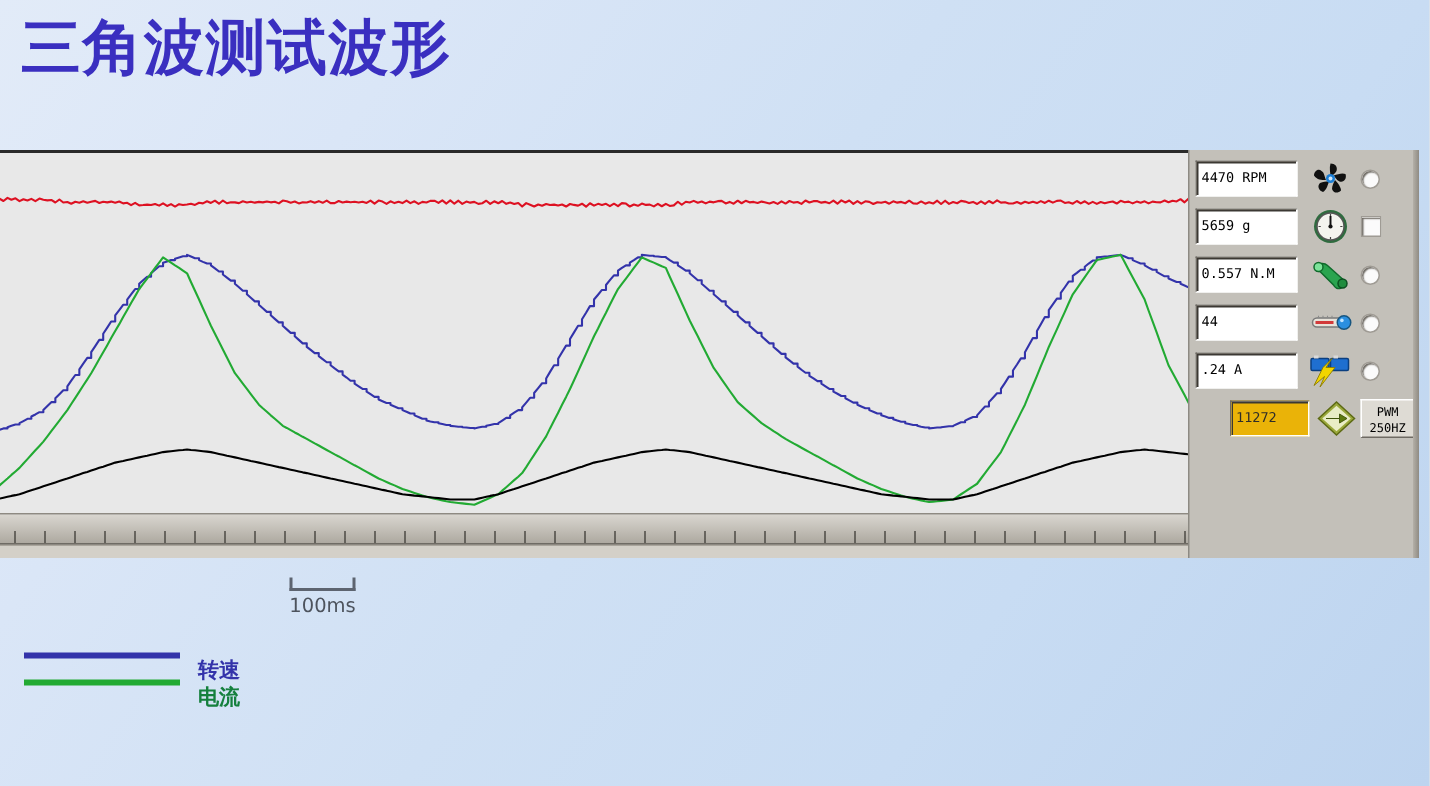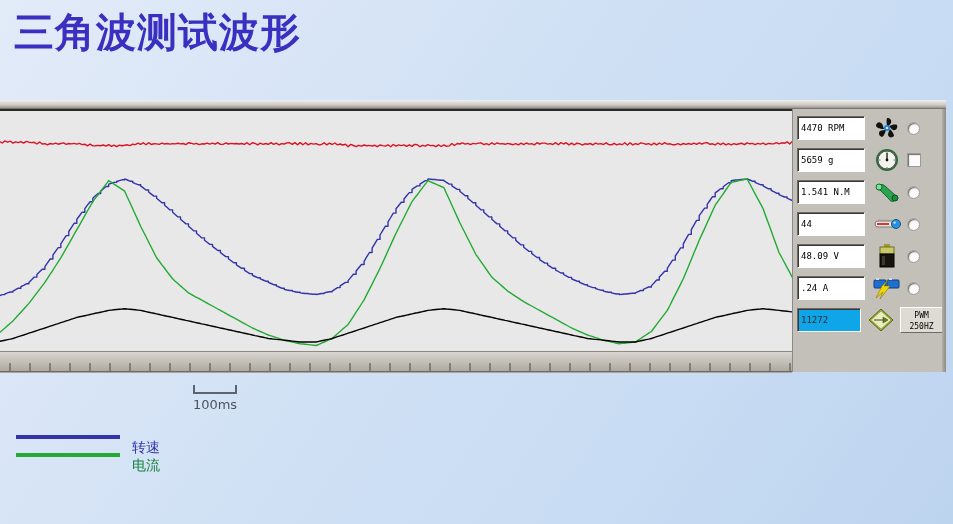--- a/index.html
+++ b/index.html
@@ -12,21 +12,21 @@
   
   #slide-title{
     position:absolute;left:14px;top:10px;
     font-size:40px;line-height:44px;font-weight:bold;
     color:#3a2fc0;letter-spacing:1px;
     font-family:"DejaVu Sans","Liberation Sans",sans-serif;
   }
   
   #app-window{
     position:absolute;left:0;top:100px;width:946px;height:272px;
-    background:#d4d0c8;display:flex;flex-direction:column;
+    background:#d4d0c8;display:flex;flex-direction:row;
   }
   #app-topstrip{height:8px;background:linear-gradient(#f1f0ee,#cfcbc4 60%,#9b968d);border-bottom:1px solid #7a756c;}
   #app-body{flex:1;display:flex;min-height:0;}
   
   #chart-area{
     position:relative;width:792px;height:264px;
     background:#e8e8e8;border-top:2px solid #2a2a2a;
     box-sizing:border-box;
   }
   #chart-canvas{position:absolute;left:0;top:0;width:792px;height:242px;display:block;}
@@ -49,21 +49,21 @@
   }
   .readout-row{display:flex;align-items:center;height:30px;margin-bottom:2px;}
   .readout-field{
     width:68px;height:24px;background:#ffffff;
     border:1px solid #ffffff;border-top-color:#6e6a63;border-left-color:#6e6a63;
     box-shadow:inset 1px 1px 0 #3b3833;
     font-family:"DejaVu Sans Mono","Liberation Mono",monospace;
     font-size:9px;color:#000;line-height:22px;padding-left:3px;
     box-sizing:border-box;white-space:nowrap;overflow:hidden;
   }
-  .readout-field.disabled{background:#0ea5e9;color:#2f2d29;}
+  .readout-field.disabled{background:#eab308;color:#2f2d29;margin-left:23px;}
   .readout-icon{width:36px;height:28px;display:flex;align-items:center;justify-content:center;margin-left:4px;}
   .radio-dot{
     width:11px;height:11px;border-radius:50%;background:#fbfbfb;
     border:1px solid #9f9b94;box-shadow:inset 1px 1px 1px #6f6b64;margin-left:2px;
   }
   .check-box{
     width:12px;height:12px;background:#fbfbfb;
     border:1px solid #9f9b94;box-shadow:inset 1px 1px 1px #6f6b64;margin-left:2px;
   }
   .pwm-btn{
@@ -73,21 +73,21 @@
     font-size:8px;color:#000;text-align:center;line-height:11px;padding-top:2px;box-sizing:border-box;
   }
   
   #scale-bar{position:absolute;left:180px;top:385px;width:70px;text-align:center;}
   #scale-bracket{height:7px;border:2px solid #5d6470;border-top:none;width:40px;margin:0 auto;}
   #scale-label{font-size:13px;color:#4d535d;margin-top:3px;font-family:"DejaVu Sans","Liberation Sans",sans-serif;}
   
   #legend{position:absolute;left:16px;top:428px;}
   .legend-row{display:flex;align-items:center;height:18px;}
   .legend-swatch{width:104px;height:4px;margin-right:12px;}
-  .legend-label{font-size:14px;font-weight:normal;font-family:"DejaVu Sans","Liberation Sans",sans-serif;line-height:14px;margin-top:20px;}
+  .legend-label{font-size:14px;font-weight:bold;font-family:"DejaVu Sans","Liberation Sans",sans-serif;line-height:14px;margin-top:20px;}
 </style>
 </head>
 <body>
 
 <div id="slide-title">三角波测试波形</div>
 
 <div id="app-window">
   <div id="app-topstrip"></div>
 
   <div id="app-body">
@@ -176,21 +176,21 @@
                 <line x1="13" y1="3.5" x2="13" y2="5"></line>
                 <line x1="21" y1="12" x2="19.5" y2="12"></line>
                 <line x1="5" y1="12" x2="6.5" y2="12"></line>
                 <line x1="13" y1="20.5" x2="13" y2="19"></line>
               </g>
             </svg>
           </span>
           <span class="check-box"></span>
         </div>
         <div class="readout-row">
-          <div class="readout-field">1.541 N.M</div>
+          <div class="readout-field">0.557 N.M</div>
           <span class="readout-icon">
             <svg width="28" height="22" viewBox="0 0 28 22">
               <path d="M4 6c2-3 6-3 8-1l10 9c2 2 1 5-1 6-2 1-4 0-5-2L7 9C5 9 3 8 4 6z" fill="#2aa44f" stroke="#106b2c" stroke-width="1"></path>
               <circle cx="6" cy="6" r="3" fill="#7de39a" stroke="#106b2c"></circle>
               <circle cx="22" cy="17" r="3" fill="#1f8c3e" stroke="#0b5020"></circle>
             </svg>
           </span>
           <span class="radio-dot"></span>
         </div>
         <div class="readout-row">
@@ -205,32 +205,20 @@
                 <line x1="7" y1="5.5" x2="7" y2="7"></line>
                 <line x1="10" y1="5.5" x2="10" y2="7"></line>
                 <line x1="13" y1="5.5" x2="13" y2="7"></line>
                 <line x1="16" y1="5.5" x2="16" y2="7"></line>
               </g>
             </svg>
           </span>
           <span class="radio-dot"></span>
         </div>
         <div class="readout-row">
-          <div class="readout-field">48.09 V</div>
-          <span class="readout-icon">
-            <svg width="20" height="26" viewBox="0 0 20 26">
-              <rect x="7" y="1" width="6" height="3" fill="#9a9a32"></rect>
-              <rect x="3" y="4" width="14" height="7" fill="#c9c96a" stroke="#6f6f20"></rect>
-              <rect x="3" y="11" width="14" height="13" fill="#14140c" stroke="#000"></rect>
-              <rect x="5" y="13" width="3" height="9" fill="#3a3a2a"></rect>
-            </svg>
-          </span>
-          <span class="radio-dot"></span>
-        </div>
-        <div class="readout-row">
           <div class="readout-field">.24 A</div>
           <span class="readout-icon">
             <svg width="30" height="24" viewBox="0 0 30 24">
               <rect x="2" y="4" width="12" height="8" rx="1" fill="#1f6fd0" stroke="#0b3f80"></rect>
               <rect x="15" y="4" width="12" height="8" rx="1" fill="#1f6fd0" stroke="#0b3f80"></rect>
               <rect x="4" y="2" width="3" height="2" fill="#d9d9d9"></rect>
               <rect x="17" y="2" width="3" height="2" fill="#d9d9d9"></rect>
               <path d="M10 10l-6 12 7-6-3 7 10-13h-6l4-6z" fill="#f2d500" stroke="#8a7a00" stroke-width="0.6"></path>
             </svg>
           </span>

